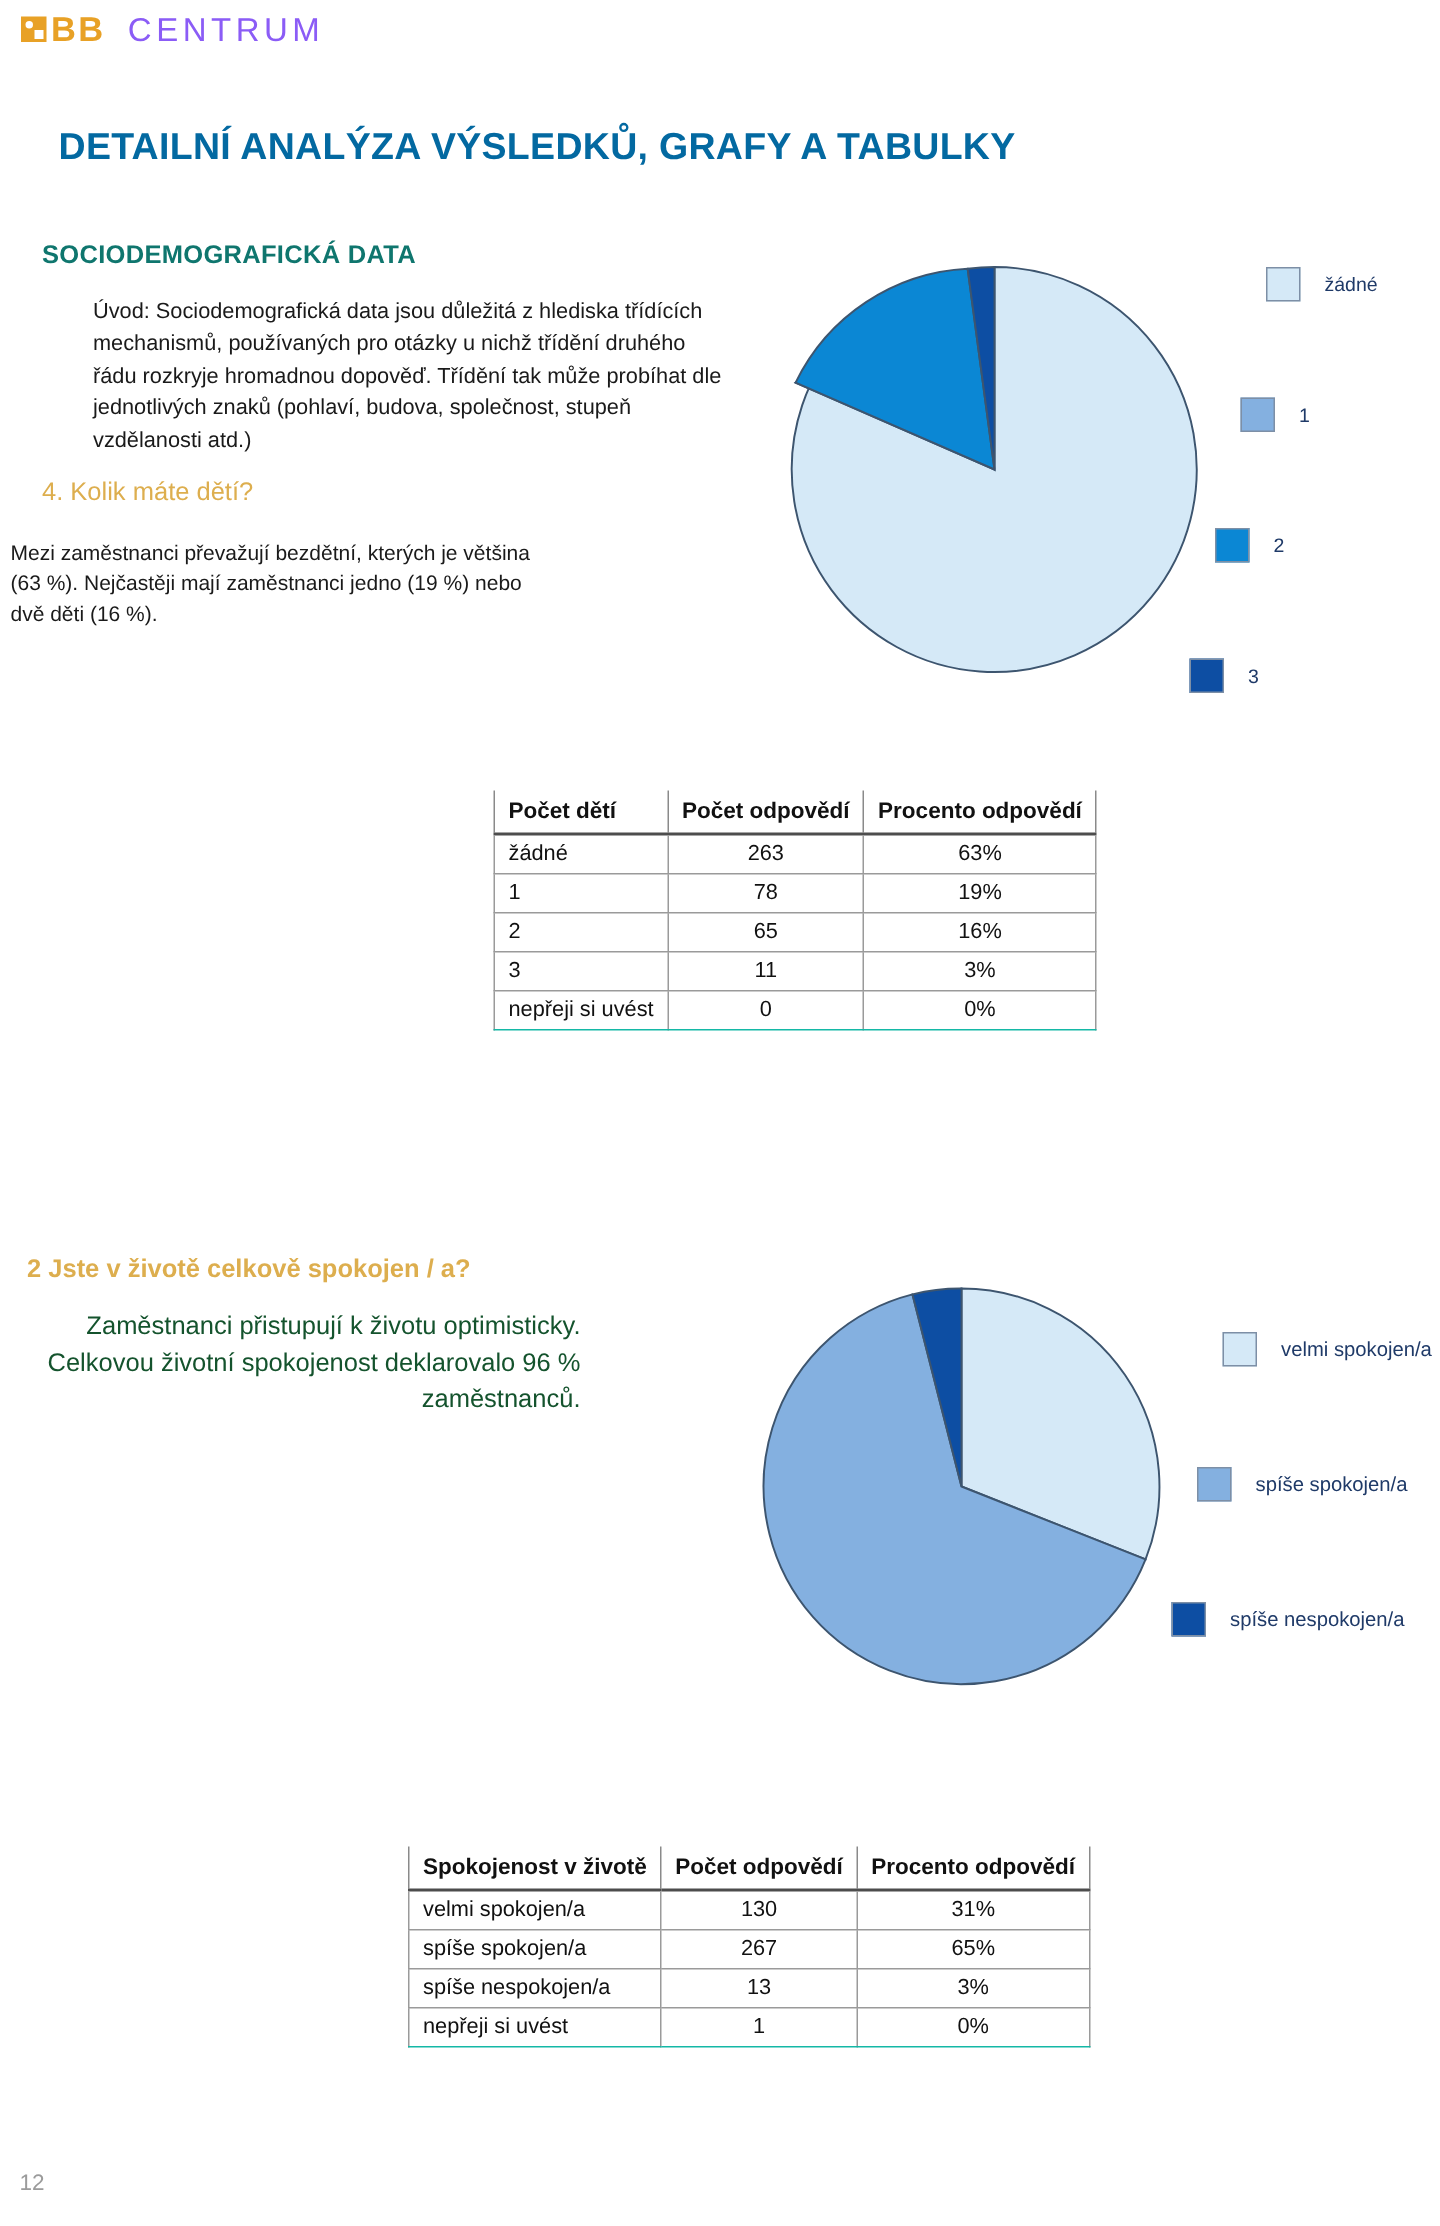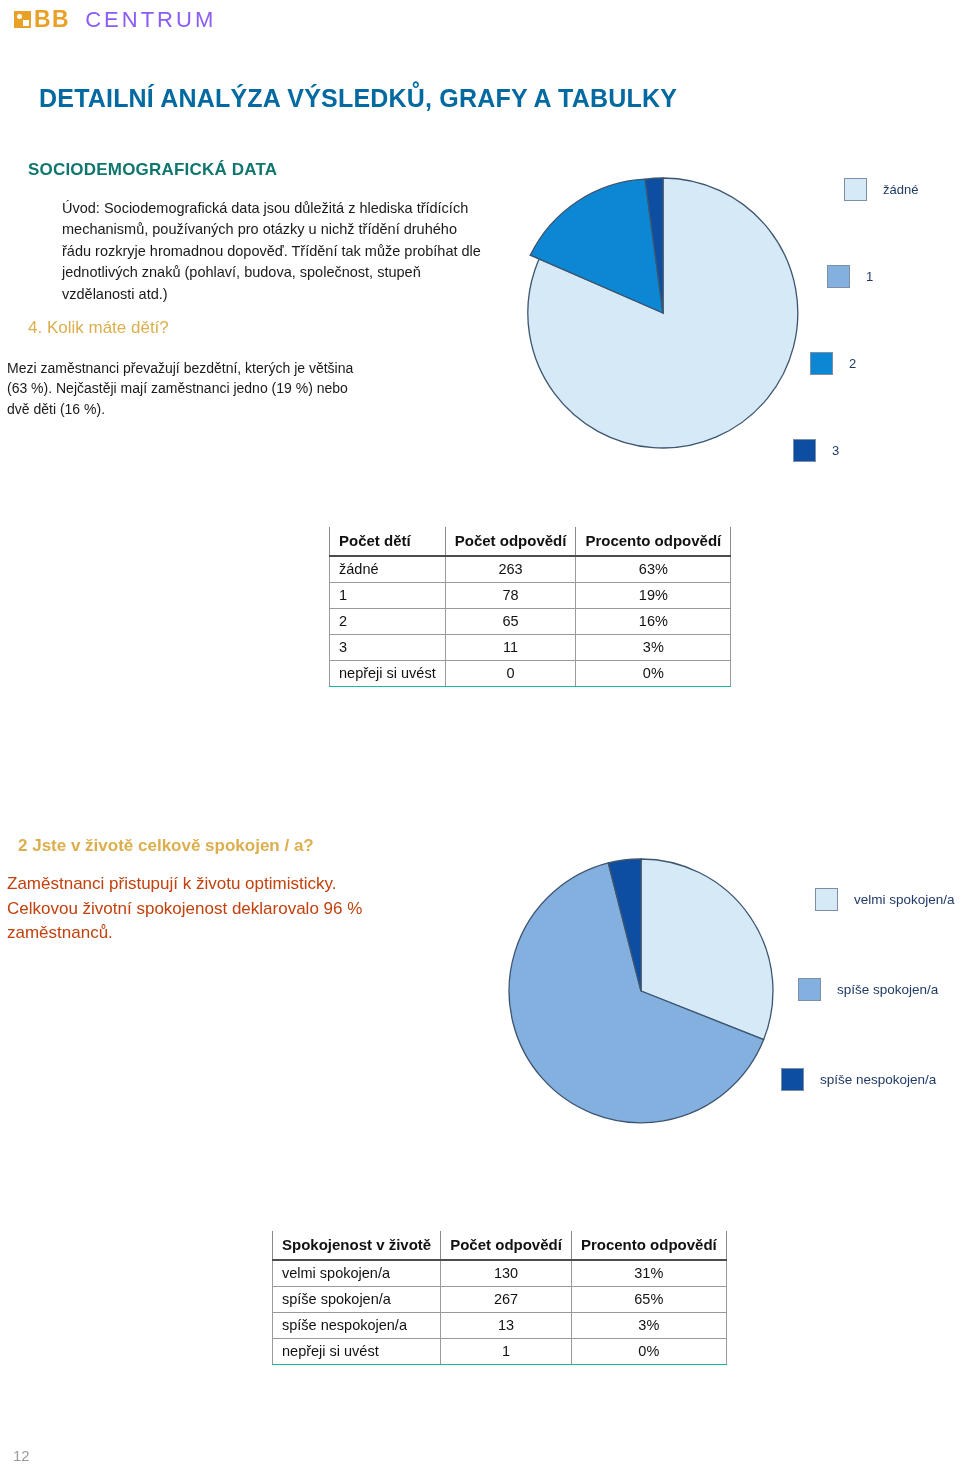--- a/index.html
+++ b/index.html
@@ -122,21 +122,22 @@
     color: #ddae4e;
     font-weight: bold;
   }
   .q2-body {
     position: absolute;
     left: 7px;
     top: 872px;
     width: 380px;
     font-size: 17px;
     line-height: 1.45;
-    color: #c2410c;
+    color: #14532d;
+    text-align: right;
   }
 
   
   .chart-block { position: absolute; }
   .pie-svg { display: block; }
 
   .legend { position: absolute; }
   .legend-row {
     display: flex;
     align-items: center;

